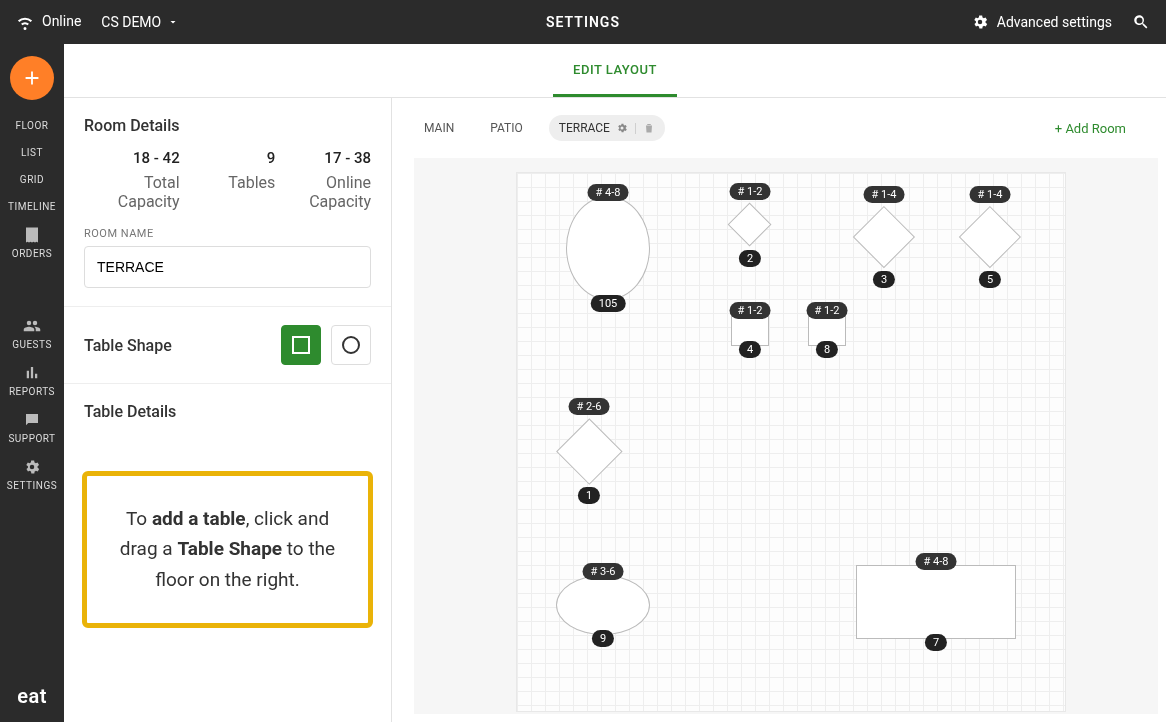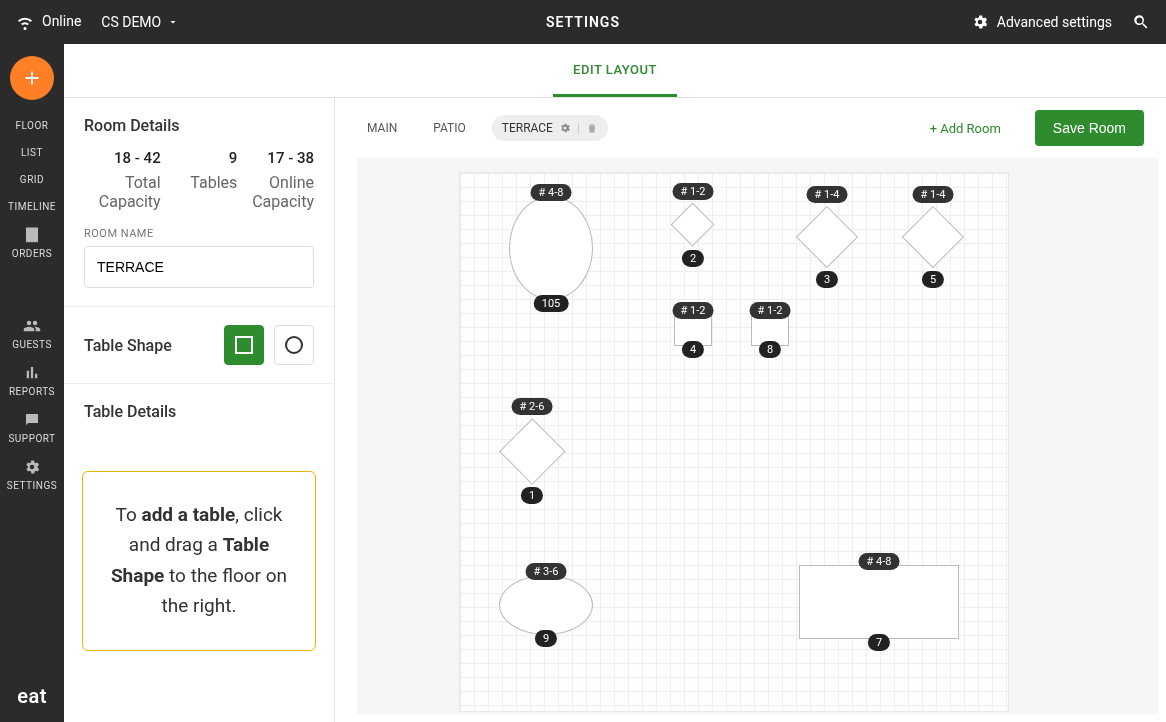--- a/index.html
+++ b/index.html
@@ -24,36 +24,36 @@
   .navspacer { flex:0 0 40px; }
   .brand { margin-top:auto; margin-bottom:14px; font-size:20px; color:#fff; font-weight:600; letter-spacing:0.5px; }
 
   
   .main { position:absolute; top:44px; left:64px; right:0; bottom:0; background:#fff; display:flex; flex-direction:column; }
   .tabs { height:54px; border-bottom:1px solid #e2e2e2; display:flex; align-items:stretch; justify-content:center; }
   .tab { padding:0 20px; display:flex; align-items:center; font-size:13px; letter-spacing:0.5px; color:#555; cursor:pointer; border-bottom:3px solid transparent; }
   .tab.active { color:#2e8b2e; border-bottom-color:#2e8b2e; font-weight:500; }
 
   .workspace { flex:1; display:flex; min-height:0; }
-  .sidepanel { width:271px; border-right:1px solid #e2e2e2; overflow-y:auto; }
+  .sidepanel { width:328px; border-right:1px solid #e2e2e2; overflow-y:auto; }
   .section { padding:18px 20px; border-bottom:1px solid #eee; }
   .section h3 { font-size:16px; font-weight:500; color:#333; margin-bottom:14px; }
   .roomstats { display:flex; justify-content:space-between; text-align:right; font-size:13px; color:#555; }
   .roomstats .col { flex:1; }
   .roomstats .val { font-size:15px; color:#222; margin-bottom:6px; font-weight:500; }
   .roomstats .lbl { font-size:16px; color:#666; }
   .field-lbl { font-size:11px; letter-spacing:0.5px; color:#777; margin-top:16px; margin-bottom:6px; }
   .textinput { width:100%; height:42px; border:1px solid #ddd; border-radius:4px; padding:0 12px; font-size:14px; }
   .shape-row { display:flex; align-items:center; justify-content:space-between; }
   .shape-btns { display:flex; gap:10px; }
   .shapebtn { width:40px; height:40px; border:1px solid #ddd; border-radius:4px; background:#fff; display:flex; align-items:center; justify-content:center; cursor:pointer; }
   .shapebtn.selected { background:#2e8b2e; border-color:#2e8b2e; }
   .shapebtn .sq { width:18px; height:18px; border:2px solid #fff; }
   .shapebtn .ci { width:18px; height:18px; border:2px solid #333; border-radius:50%; }
-  .hintbox { margin:18px; border:1px solid #eab308; border-radius:6px; padding:28px 22px; text-align:center; font-size:19px; line-height:1.6; color:#333; }
+  .hintbox { margin:18px; border:5px solid #eab308; border-radius:6px; padding:28px 22px; text-align:center; font-size:19px; line-height:1.6; color:#333; }
   .hintbox b { font-weight:700; }
 
   
   .canvasarea { flex:1; display:flex; flex-direction:column; min-width:0; }
   .roombar { height:60px; display:flex; align-items:center; padding:0 22px; gap:16px; }
   .roomtab { font-size:12px; color:#555; padding:6px 10px; border-radius:14px; cursor:pointer; display:flex; align-items:center; gap:6px; }
   .roomtab.active { background:#eee; color:#333; }
   .roomtab .gear { width:12px; height:12px; fill:#888; }
   .roomtab .trash { width:12px; height:12px; fill:#aaa; }
   .roombar-spacer { flex:1; }
@@ -207,21 +207,20 @@
           <svg class="gear" viewBox="0 0 24 24">
               <path d="M19.4 13a7.8 7.8 0 000-2l2-1.6-2-3.4-2.4 1a7.7 7.7 0 00-1.7-1l-.4-2.6h-4l-.4 2.6a7.7 7.7 0 00-1.7 1l-2.4-1-2 3.4L6.6 11a7.8 7.8 0 000 2l-2 1.6 2 3.4 2.4-1c.5.4 1.1.8 1.7 1l.4 2.6h4l.4-2.6c.6-.2 1.2-.6 1.7-1l2.4 1 2-3.4zM12 15a3 3 0 110-6 3 3 0 010 6z"></path>
             </svg>
           <span style="color:#ccc">|</span>
           <svg class="trash" viewBox="0 0 24 24">
               <path d="M6 7h12l-1 14H7zM9 4h6l1 2H8z"></path>
             </svg>
         </div>
         <div class="roombar-spacer"></div>
         <div class="addroom">+ Add Room</div>
-        <button class="savebtn">Save Room</button>
       </div>
 
       <div class="floor">
         <div class="grid-inner"></div>
         <div id="tables-host">
             <div class="tbl ellipse" style="left: 152px; top: 38px; width: 84px; height: 104px;">
               <div class="shape" style="width: 84px; height: 104px;"></div>
               <div class="cap"># 4-8</div>
               <div class="num">105</div>
             </div>

